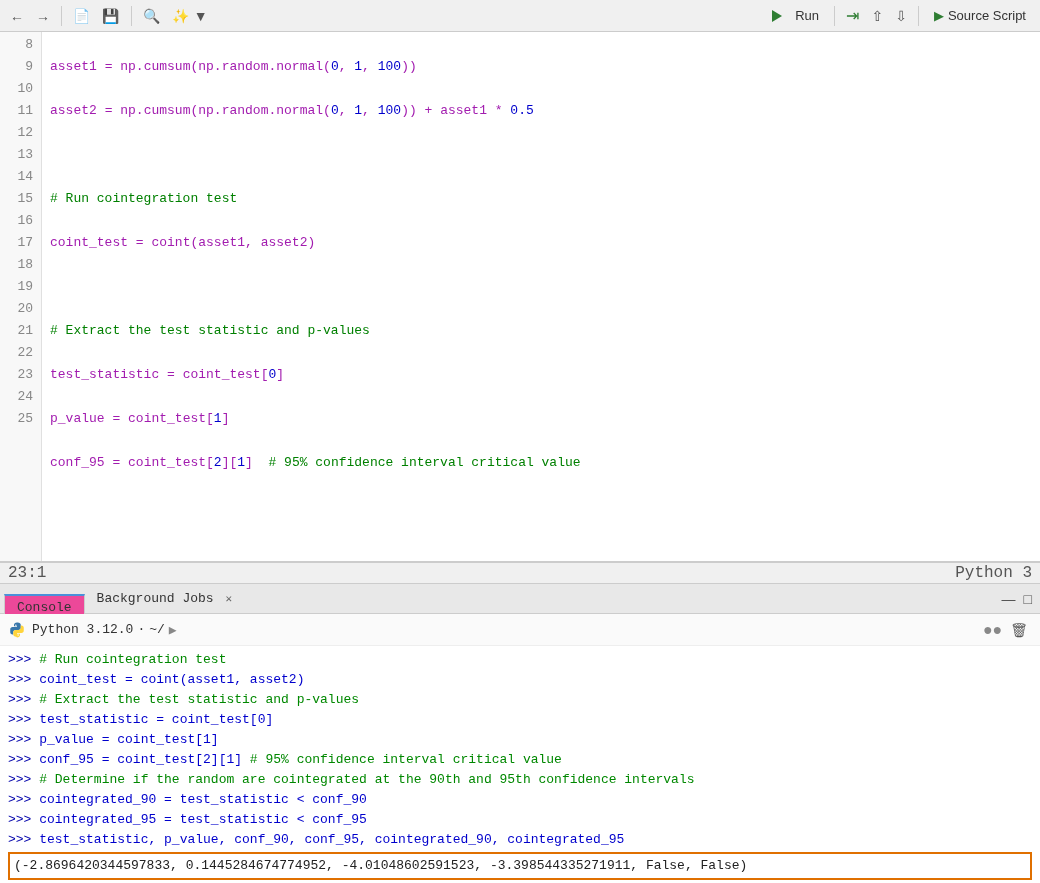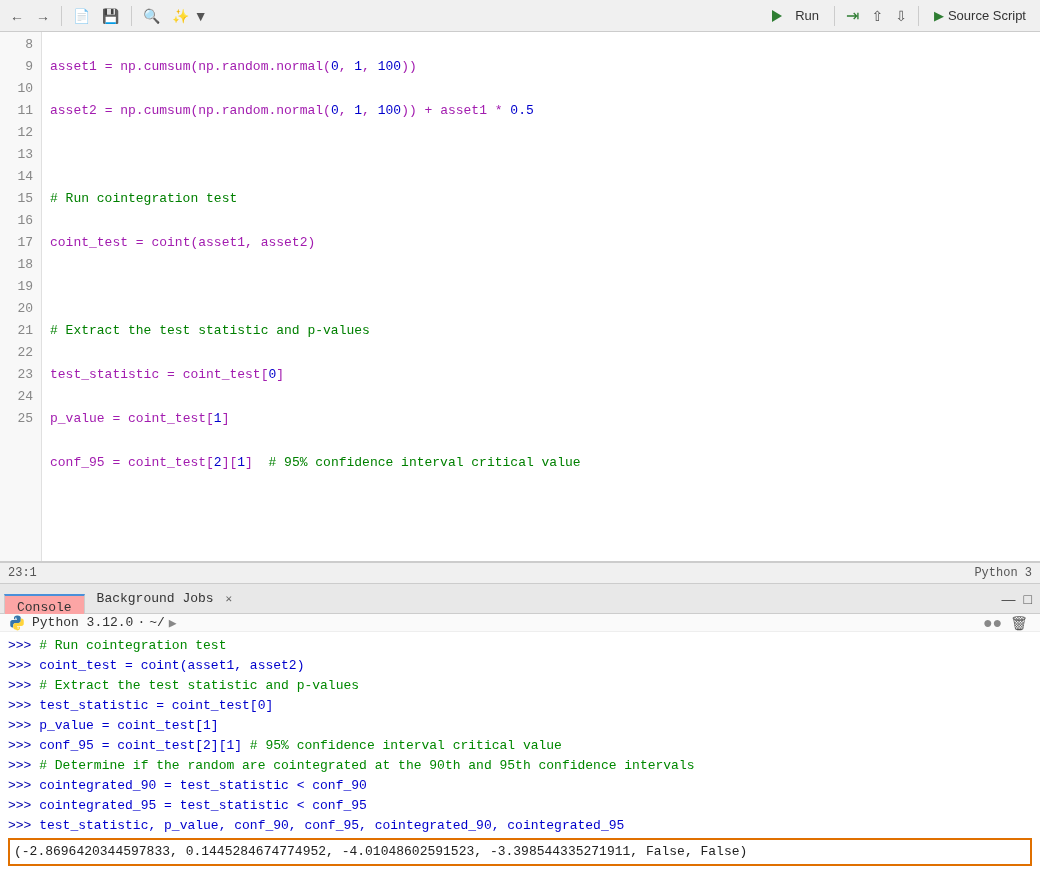--- a/index.html
+++ b/index.html
@@ -111,21 +111,21 @@
 
     
     #status-bar {
       background: #f0f0f0;
       border-top: 1px solid #ccc;
       border-bottom: 1px solid #ccc;
       height: 22px;
       display: flex;
       align-items: center;
       padding: 0 8px;
-      font-size: 12px;
+      font-size: 16px;
       color: #555;
     }
     #status-bar .status-left { flex: 1; }
     #status-bar .status-right { }
 
     
     #console-section {
       background: #ffffff;
       flex: 1;
       display: flex;
@@ -143,21 +143,21 @@
     .console-tab {
       padding: 4px 12px;
       font-size: 13px;
       cursor: pointer;
       border: none;
       background: none;
       color: #333;
       font-family: inherit;
     }
     .console-tab.active {
-      background: #fca5a5;
+      background: #ec4899;
       border-top: 2px solid #4a90d9;
       border-left: 1px solid #ccc;
       border-right: 1px solid #ccc;
       margin-top: 16px;
     }
     .tab-close {
       font-size: 11px;
       color: #666;
       margin-left: 4px;
       cursor: pointer;
@@ -173,21 +173,21 @@
     }
 
     #console-header {
       display: flex;
       align-items: center;
       padding: 4px 8px;
       font-size: 13px;
       color: #333;
       background: #fafafa;
       border-bottom: 1px solid #eee;
-      height: 18px;
+      height: 32px;
     }
     .python-icon {
       width: 18px;
       height: 18px;
       margin-right: 6px;
     }
     #console-output {
       flex: 1;
       padding: 4px 8px;
       overflow: hidden;

